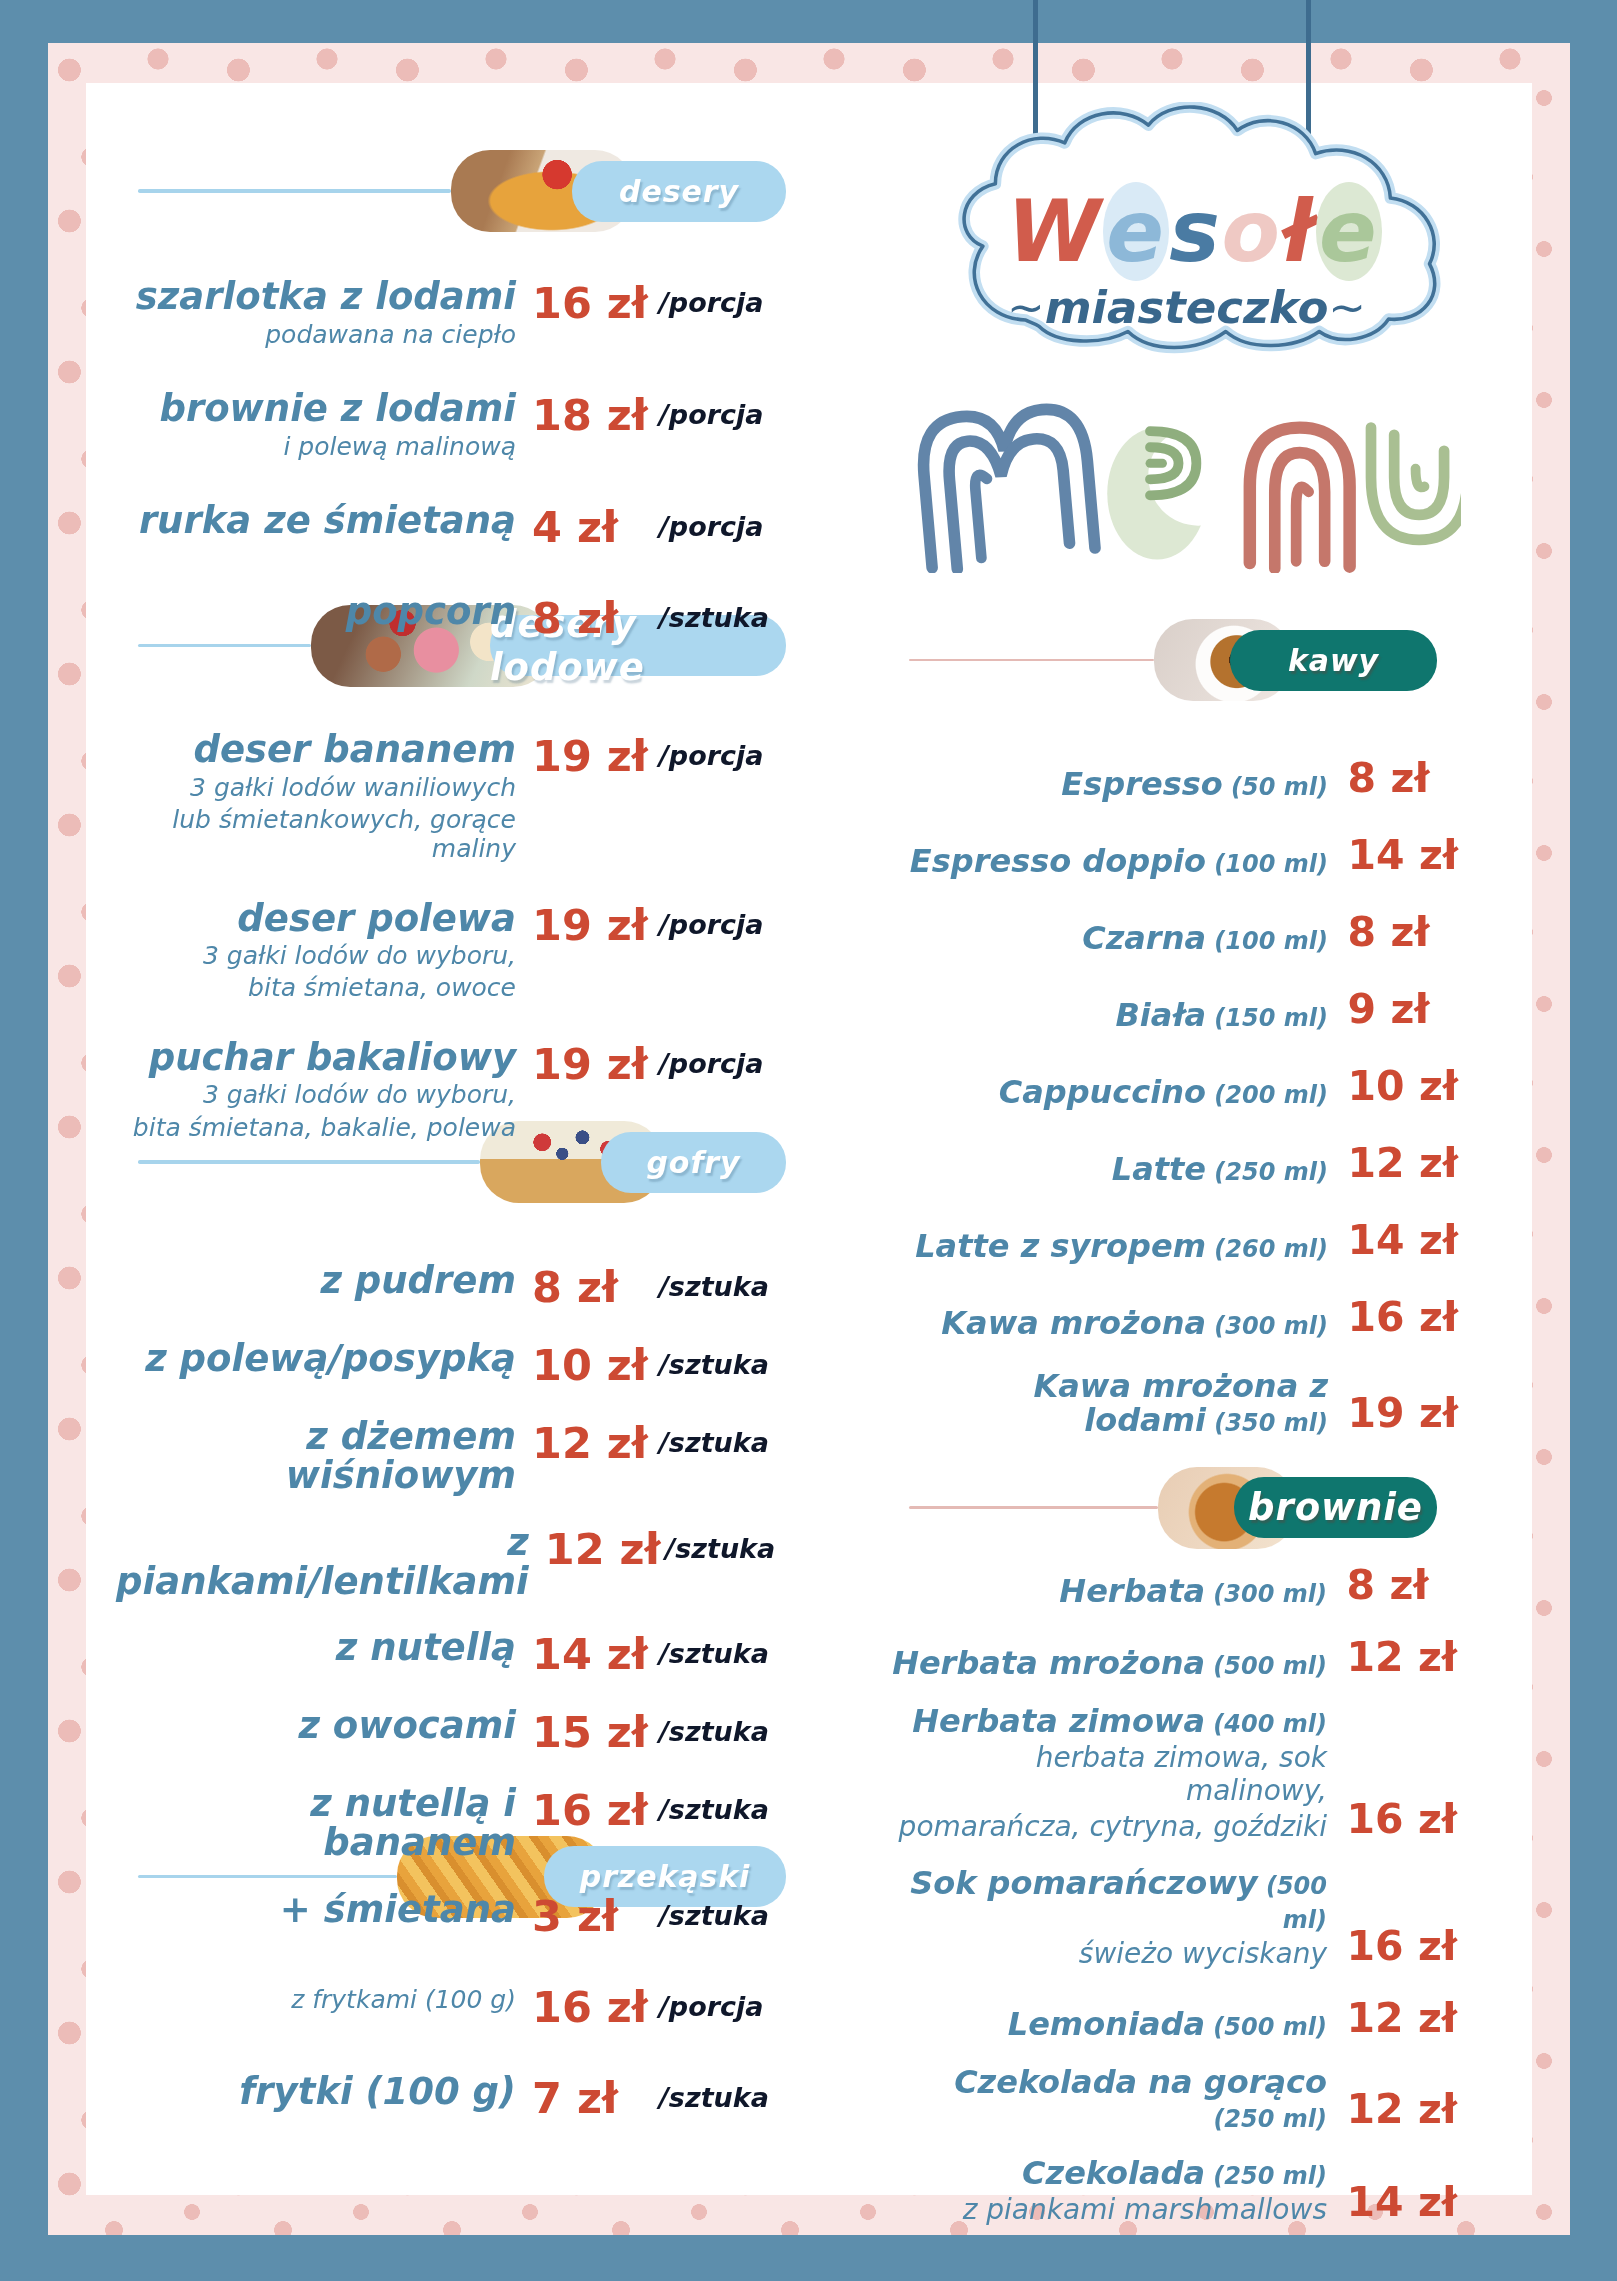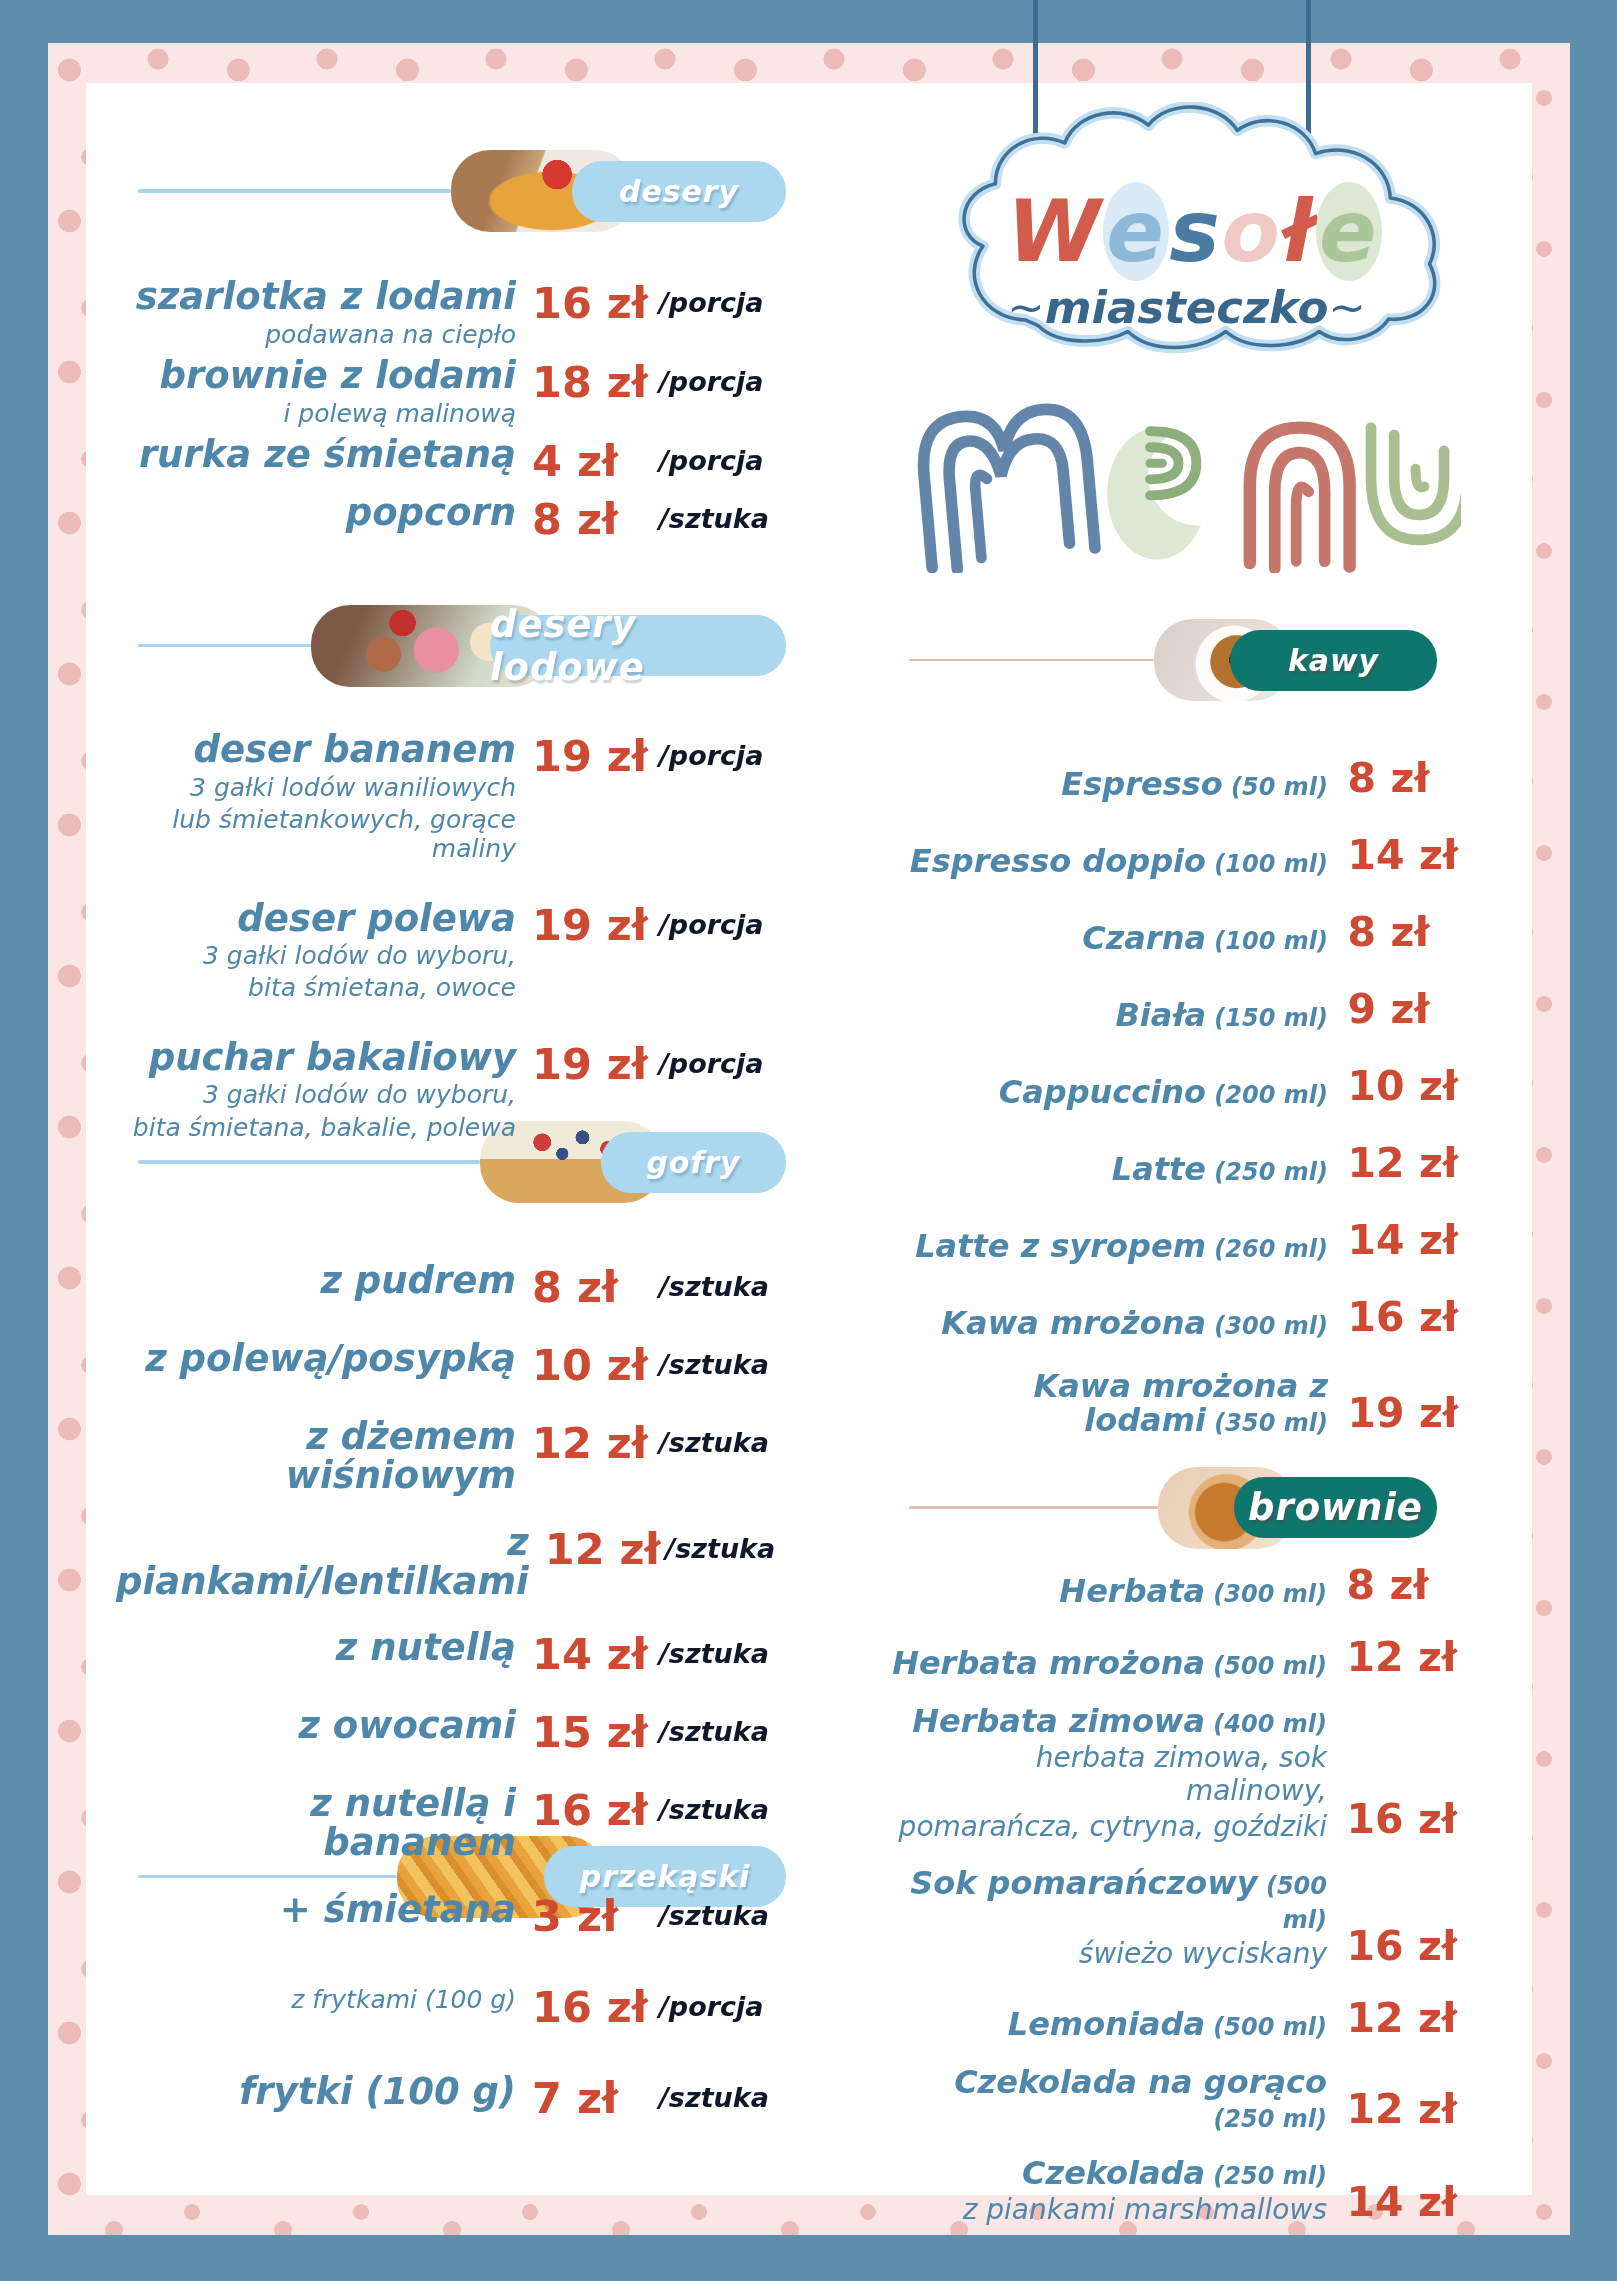--- a/index.html
+++ b/index.html
@@ -77,21 +77,21 @@
   #pill-0{width:214px;}
   #pill-1{width:296px;font-size:37px;}
   #pill-2{width:185px;}
   #pill-3{width:242px;}
   .sec-right .pill{background:#0f766e;text-shadow:1.8px 2.7px 1.8px rgba(120,50,40,.3);}
   #pill-4{width:207px;}
   #pill-5{width:203px;font-size:37px;}
 
   
   .rows{position:absolute;display:flex;flex-direction:column;z-index:3;}
-  #rows-0{left:116px;top:278px;width:668px;gap:8px;}
+  #rows-0{left:116px;top:278px;width:668px;gap:41px;}
   #rows-1{left:116px;top:731px;width:668px;gap:36px;}
   #rows-2{left:116px;top:1262px;width:668px;gap:28px;}
   #rows-3{left:98px;top:1982px;width:686px;gap:41px;}
   #rows-4{left:909px;top:754px;width:535px;gap:29px;}
   #rows-5{left:891px;top:1561px;width:552px;gap:24px;}
   .row{display:flex;align-items:flex-start;}
   .sec-right .row{align-items:flex-end;}
   .nm{flex:1;text-align:right;color:#4e87a9;}
   .iname{font-size:37px;font-style:italic;font-weight:600;line-height:1.05;}
   .sec-right .iname{font-size:32px;}

